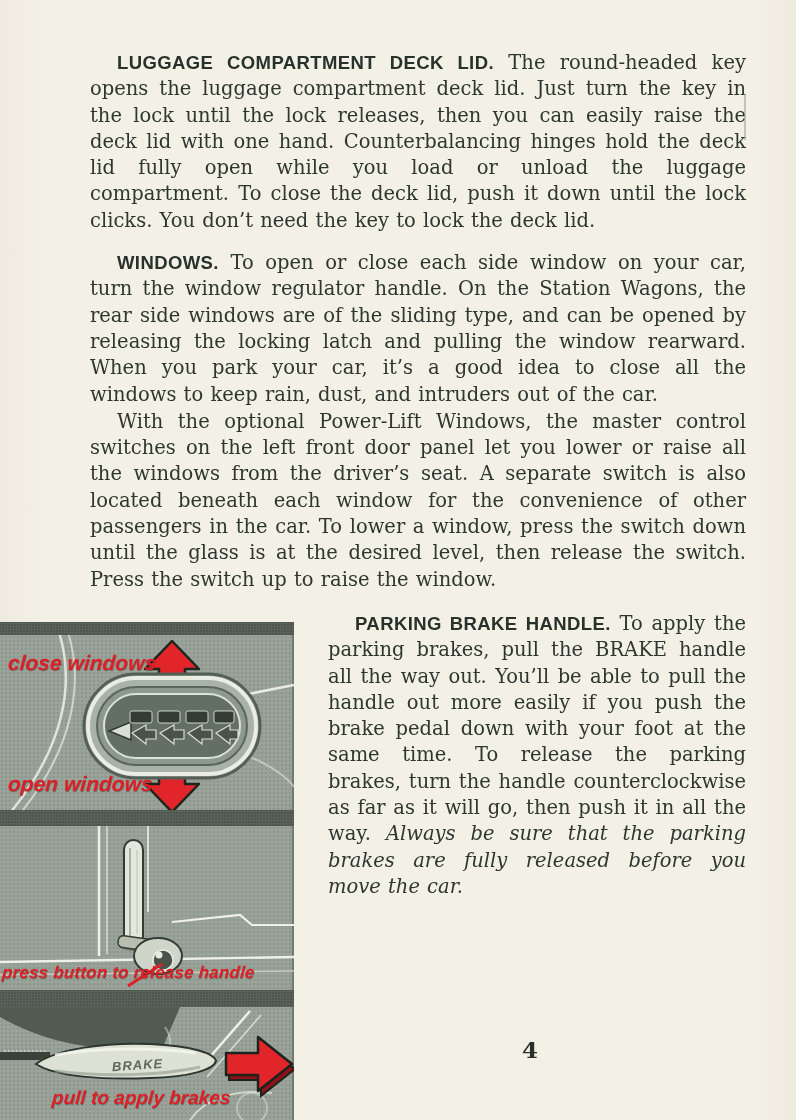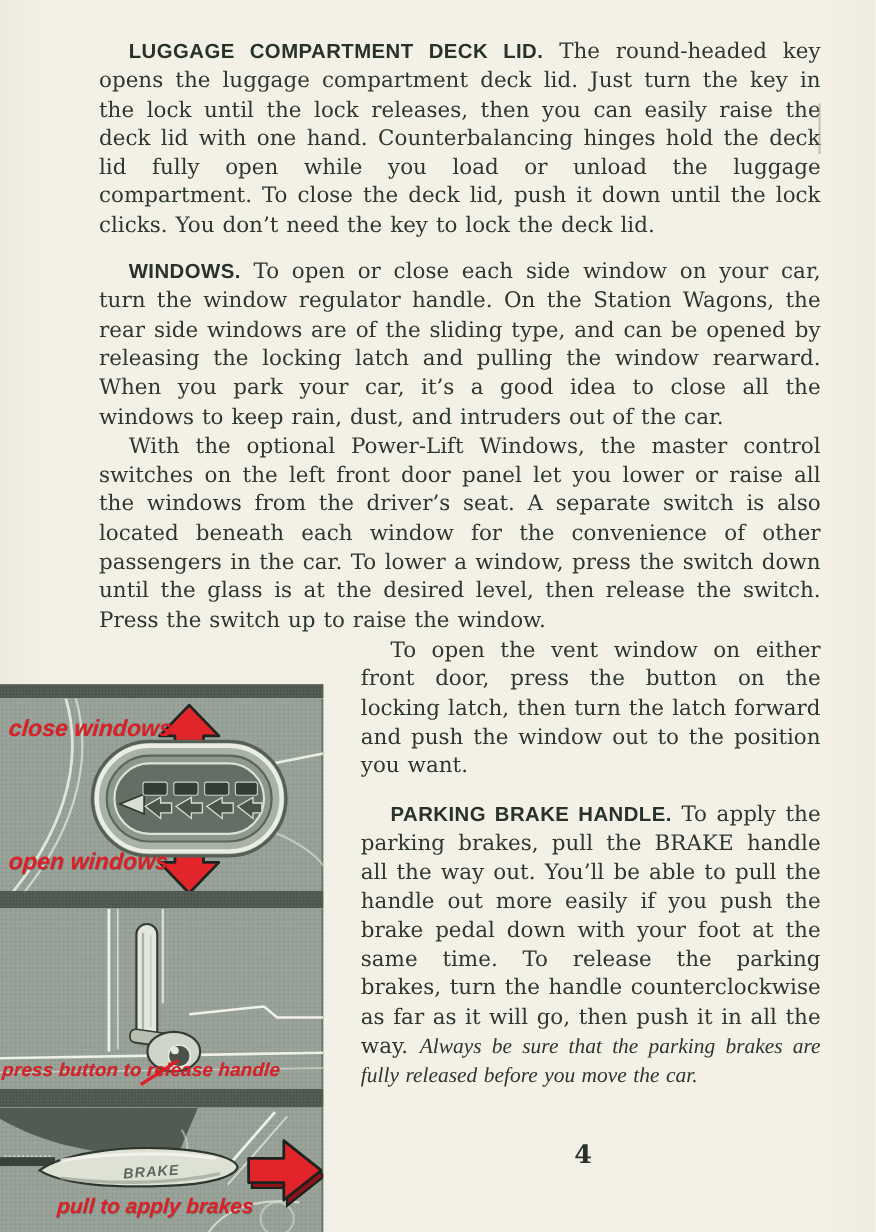--- a/index.html
+++ b/index.html
@@ -4,36 +4,36 @@
 <style>
   html,body { margin:0; padding:0; }
   .page {
     position:relative; width:796px; height:1120px;
     background:#f3f0e6;
     background-image: linear-gradient(90deg, rgba(233,229,216,.5) 0%, rgba(246,243,234,0) 6%, rgba(246,243,234,0) 94%, rgba(235,231,219,.6) 100%);
     overflow:hidden;
     font-family:"DejaVu Serif", serif;
     color:#2d372f;
   }
-  .content { position:absolute; top:34px; left:90px; width:656px; }
+  .content { position:absolute; top:50px; left:90px; width:656px; }
   .para {
     margin:0; font-size:19.5px; line-height:26.3px;
     text-align:justify; text-indent:27px; color:#2d372f;
     word-spacing:1px;
   }
   .heading {
     font-family:"Liberation Sans", sans-serif; font-weight:700;
     font-size:18.5px; letter-spacing:.4px; color:#28322a;
   }
   #para-windows { margin-top:16px; }
   #para-powerlift { margin-top:1px; }
   .right-col { margin-left:238px; width:418px; }
   #para-vent { margin-top:1px; }
   #para-parking { margin-top:18px; }
-  #para-parking em { font-style:italic;font-family:Liberation Serif, serif; }
+  #para-parking em { font-style:italic; }
   .page-number {
     position:absolute; top:1036px; left:330px; width:400px;
     text-align:center; font-weight:700; font-size:23px; color:#28322a;
   }
   .scan-mark { position:absolute; left:744px; top:94px; width:2px; height:46px; background:#9a9e93; opacity:.55; }
 
   
   .photo-block { position:absolute; left:0; top:622px; width:294px; height:498px; }
   .band { position:absolute; left:0; width:294px; background:#4c564d;
           background-image:radial-gradient(rgba(255,255,255,.08) 1px, transparent 1.2px); background-size:3px 3px; }
@@ -67,21 +67,20 @@
 <div class="page">
 
   <div class="content">
     <p class="para" id="para-luggage"><span class="heading">LUGGAGE COMPARTMENT DECK LID.</span><span> The round-headed key opens the luggage compartment deck lid. Just turn the key in the lock until the lock releases, then you can easily raise the deck lid with one hand. Counterbalancing hinges hold the deck lid fully open while you load or unload the luggage compartment. To close the deck lid, push it down until the lock clicks. You don’t need the key to lock the deck lid.</span></p>
 
     <p class="para" id="para-windows"><span class="heading">WINDOWS.</span><span> To open or close each side window on your car, turn the window regulator handle. On the Station Wagons, the rear side windows are of the sliding type, and can be opened by releasing the locking latch and pulling the window rearward. When you park your car, it’s a good idea to close all the windows to keep rain, dust, and intruders out of the car.</span></p>
 
     <p class="para" id="para-powerlift"><span>With the optional Power-Lift Windows, the master control switches on the left front door panel let you lower or raise all the windows from the driver’s seat. A separate switch is also located beneath each window for the convenience of other passengers in the car. To lower a window, press the switch down until the glass is at the desired level, then release the switch. Press the switch up to raise the window.</span></p>
 
     <div class="right-col">
-      <p class="para" id="para-vent"><span>To open the vent window on either front door, press the button on the locking latch, then turn the latch forward and push the window out to the position you want.</span></p>
 
       <p class="para" id="para-parking"><span class="heading">PARKING BRAKE HANDLE.</span><span> To apply the parking brakes, pull the BRAKE handle all the way out. You’ll be able to pull the handle out more easily if you push the brake pedal down with your foot at the same time. To release the parking brakes, turn the handle counterclockwise as far as it will go, then push it in all the way. </span><em>Always be sure that the parking brakes are fully released before you move the car.</em></p>
     </div>
   </div>
 
   <div class="page-number">4</div>
   <div class="scan-mark"></div>
 
   <div class="photo-block">
     <div class="band" id="band-top"></div>

